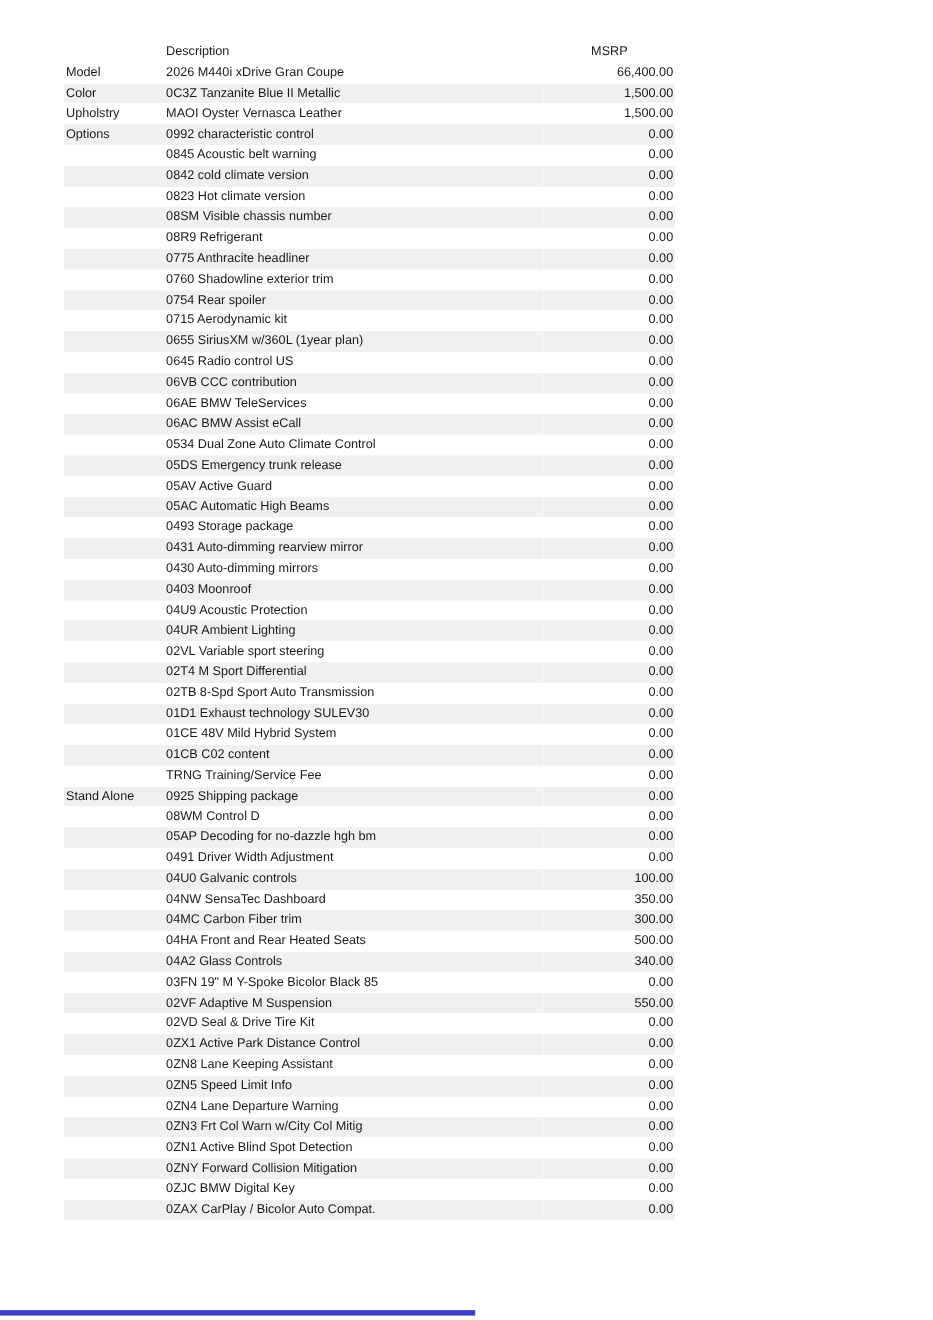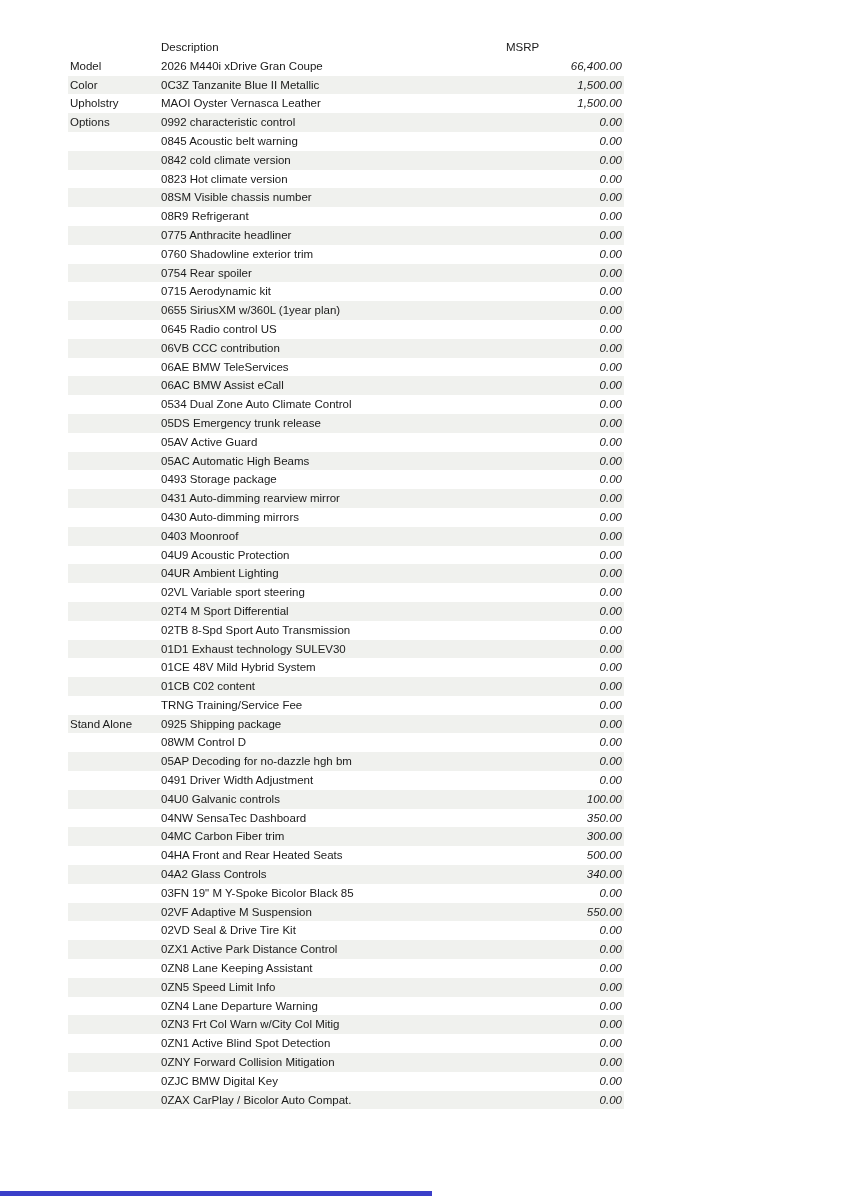--- a/index.html
+++ b/index.html
@@ -10,21 +10,21 @@
   }
   .page {
     position: relative;
     width: 848px;
     height: 1200px;
     background: #ffffff;
     overflow: hidden;
   }
   .sheet {
     position: absolute;
-    left: 68px;
+    left: 58px;
     top: 38px;
     width: 556px;
   }
   table.price-table {
     border-collapse: collapse;
     table-layout: fixed;
     width: 556px;
     font-size: 11.5px;
     color: #1a1a1a;
   }
@@ -35,22 +35,22 @@
     line-height: 18.8px;
     white-space: nowrap;
     overflow: hidden;
     font-weight: normal;
     vertical-align: middle;
   }
   col.c-category    { width: 91px; }
   col.c-description { width: 345px; }
   col.c-msrp        { width: 120px; }
   thead th { font-weight: bold; text-align: left; }
-  thead th.col-msrp { text-align: left; }
-  td.col-msrp { text-align: right; font-style: italic; }
+  thead th.col-msrp { text-align: center; }
+  td.col-msrp { text-align: right; }
   tbody tr:nth-child(even) { background: var(--stripe, #f0f1ee); }
   .accent-bar {
     position: absolute;
     left: 0;
     top: 1191px;
     width: 432px;
     height: 5px;
     background: var(--accent, #3b3fc9);
   }
 </style>

